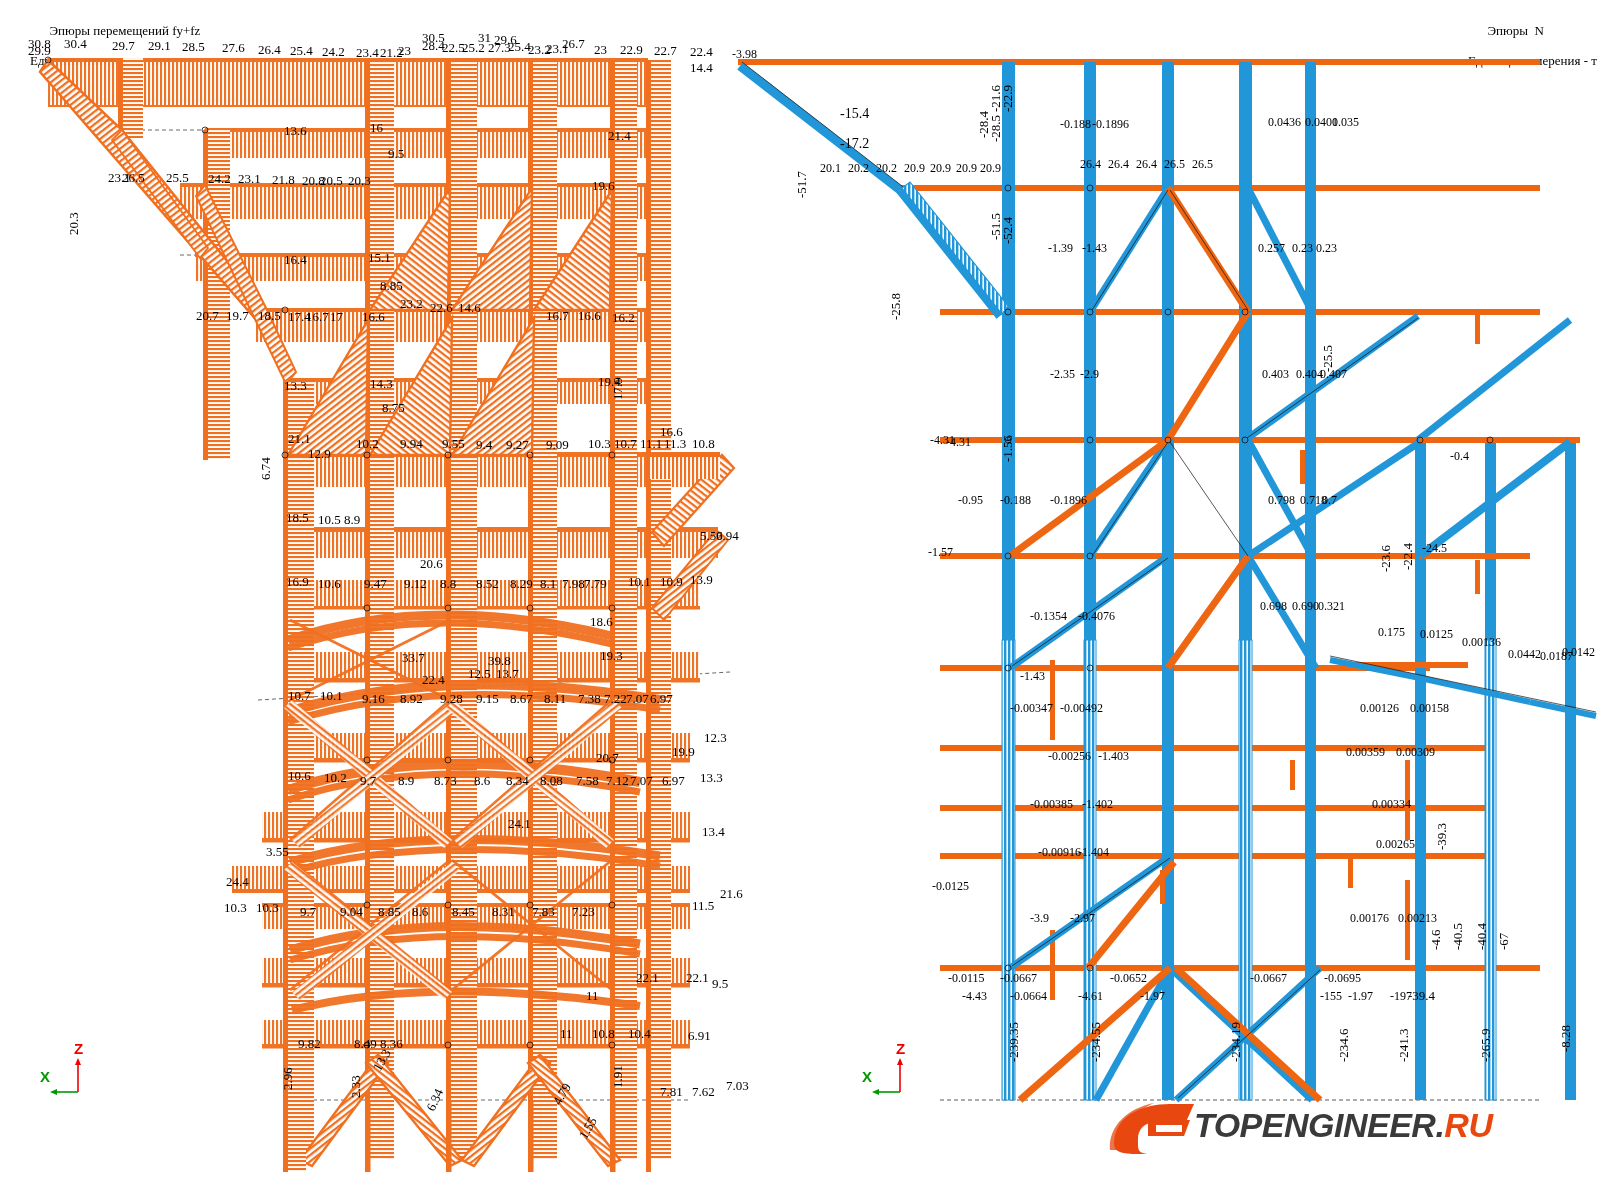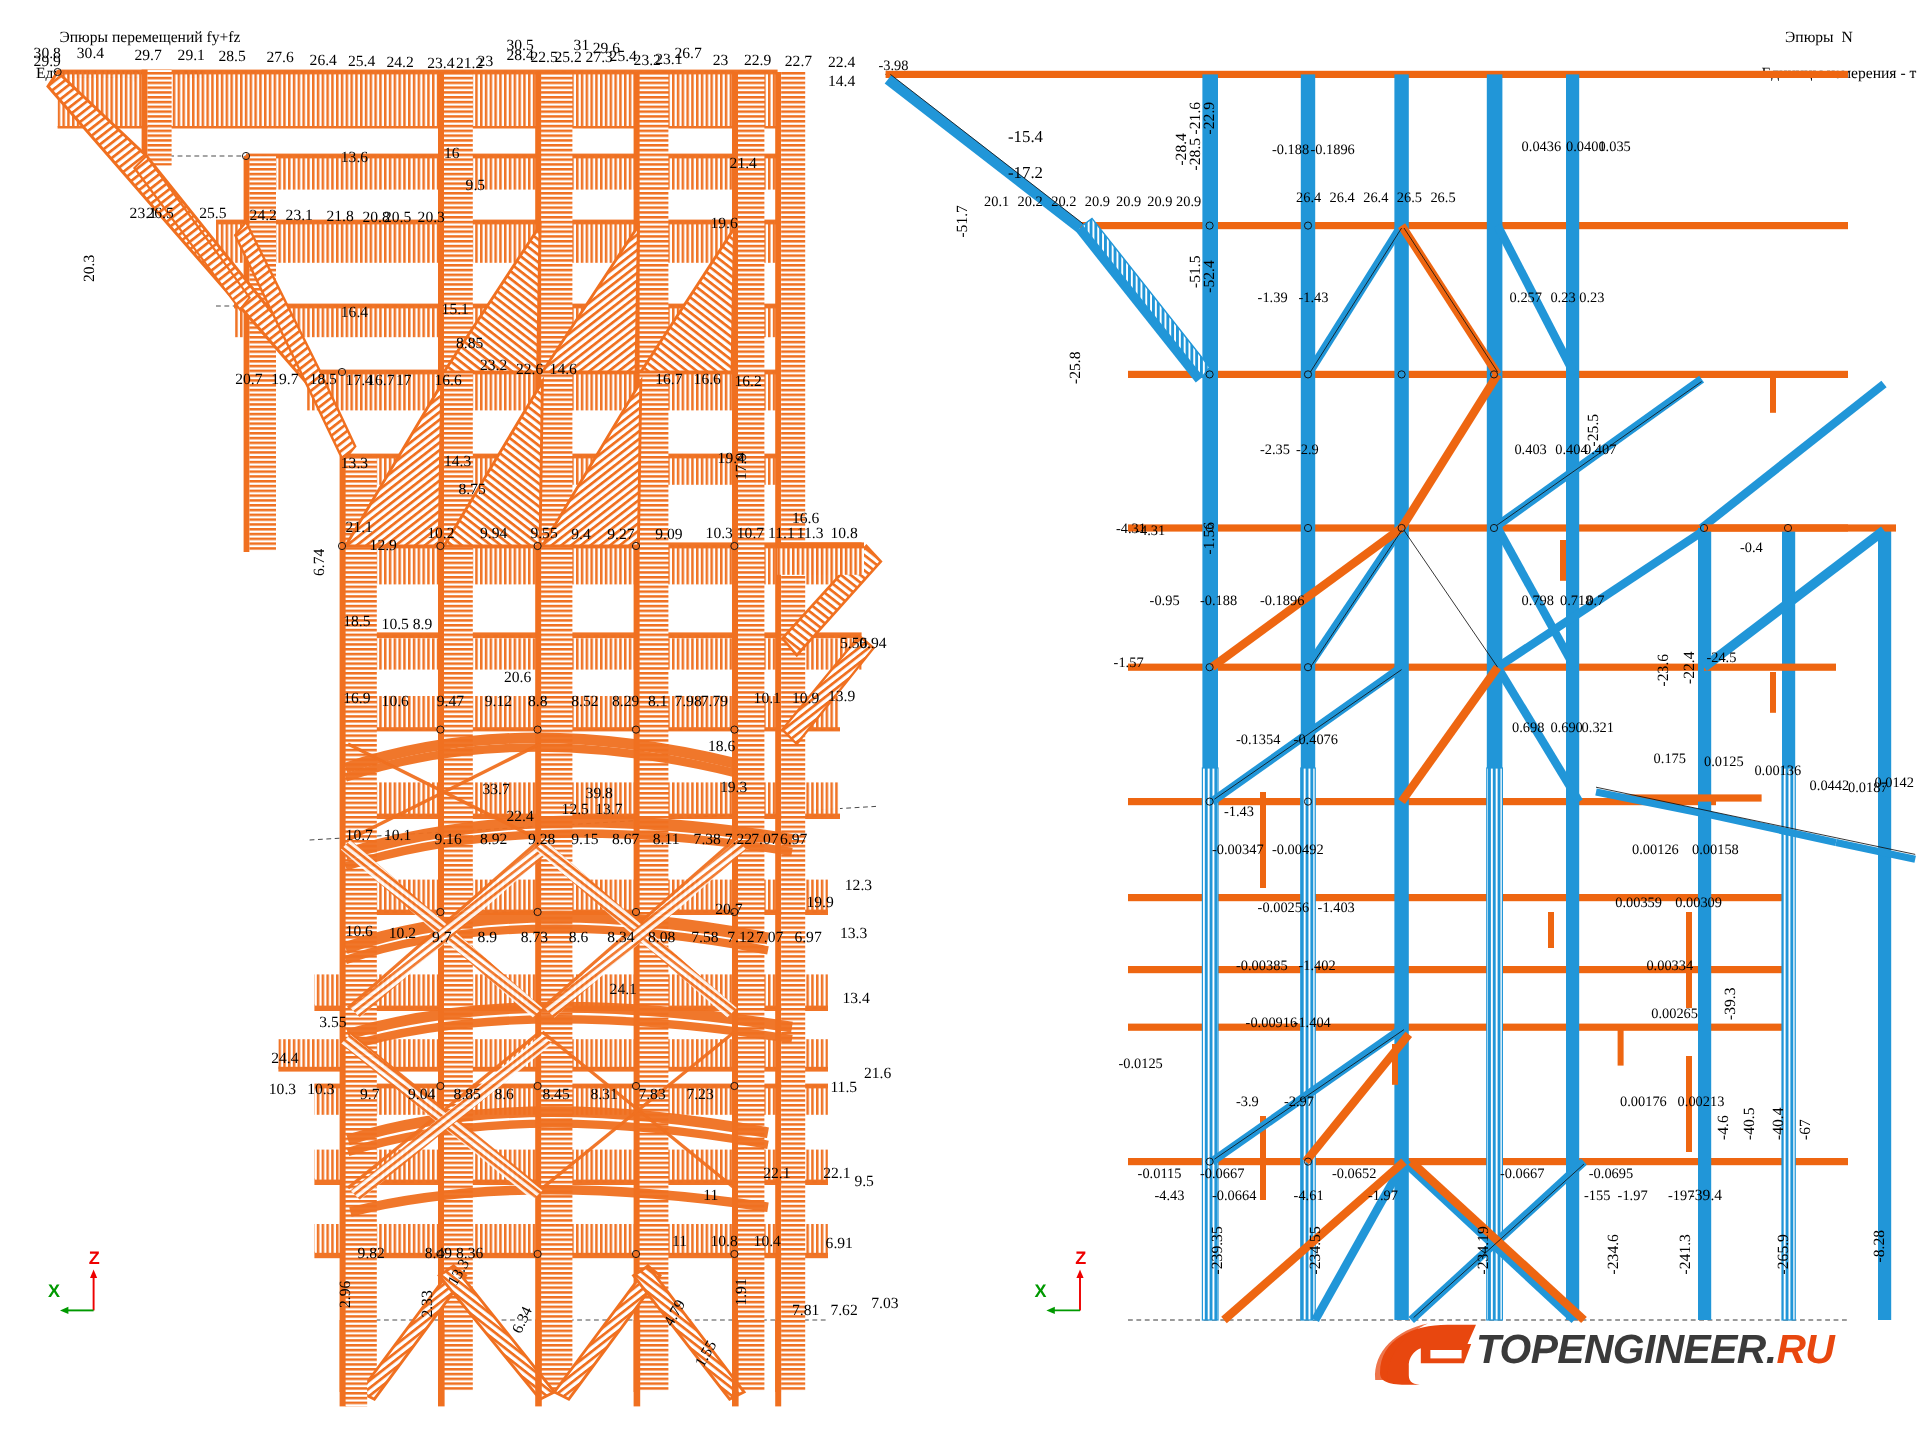--- a/index.html
+++ b/index.html
@@ -50,21 +50,21 @@
     font-family: "Liberation Sans", sans-serif;
     font-size: 15px;
     font-weight: bold;
   }
   .axis-z { color: #ee0000; left: 34px; top: 0px; }
   .axis-x { color: #009900; left: 0px;  top: 28px; }
 
   
   #logo {
     position: absolute;
-    left: 1144px; top: 1098px;
+    left: 1108px; top: 1098px;
     width: 400px; height: 62px;
   }
   #logo-text {
     position: absolute;
     left: 86px; top: 8px;
     font-family: "Liberation Sans", sans-serif;
     font-size: 34px;
     font-weight: bold;
     font-style: italic;
     letter-spacing: -0.5px;

